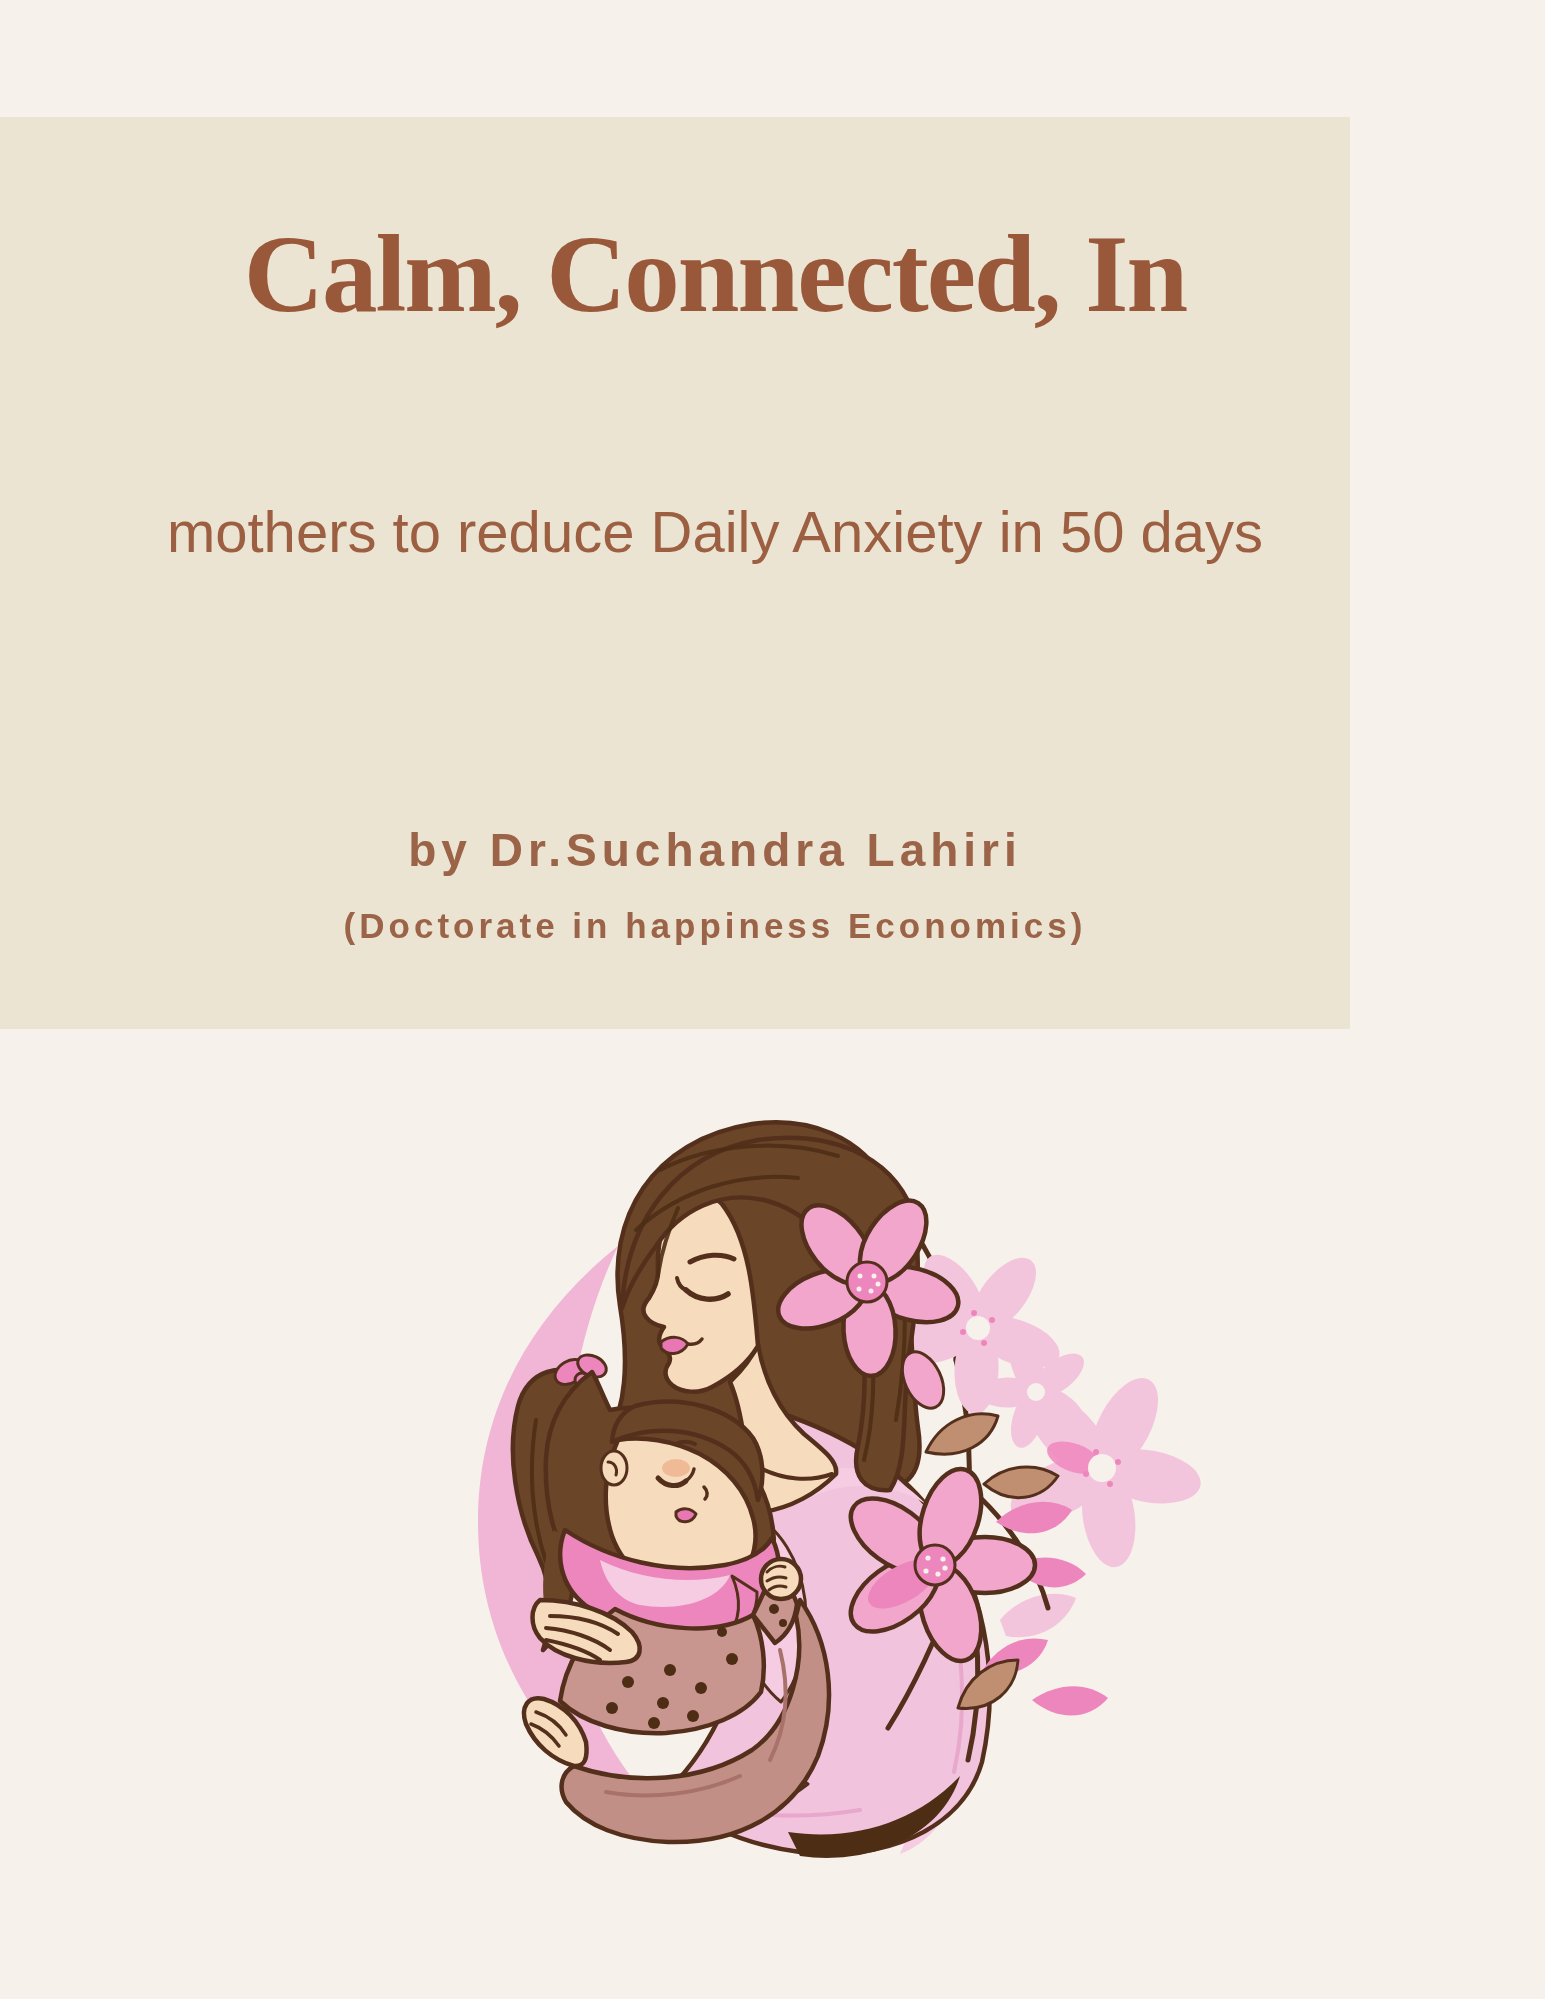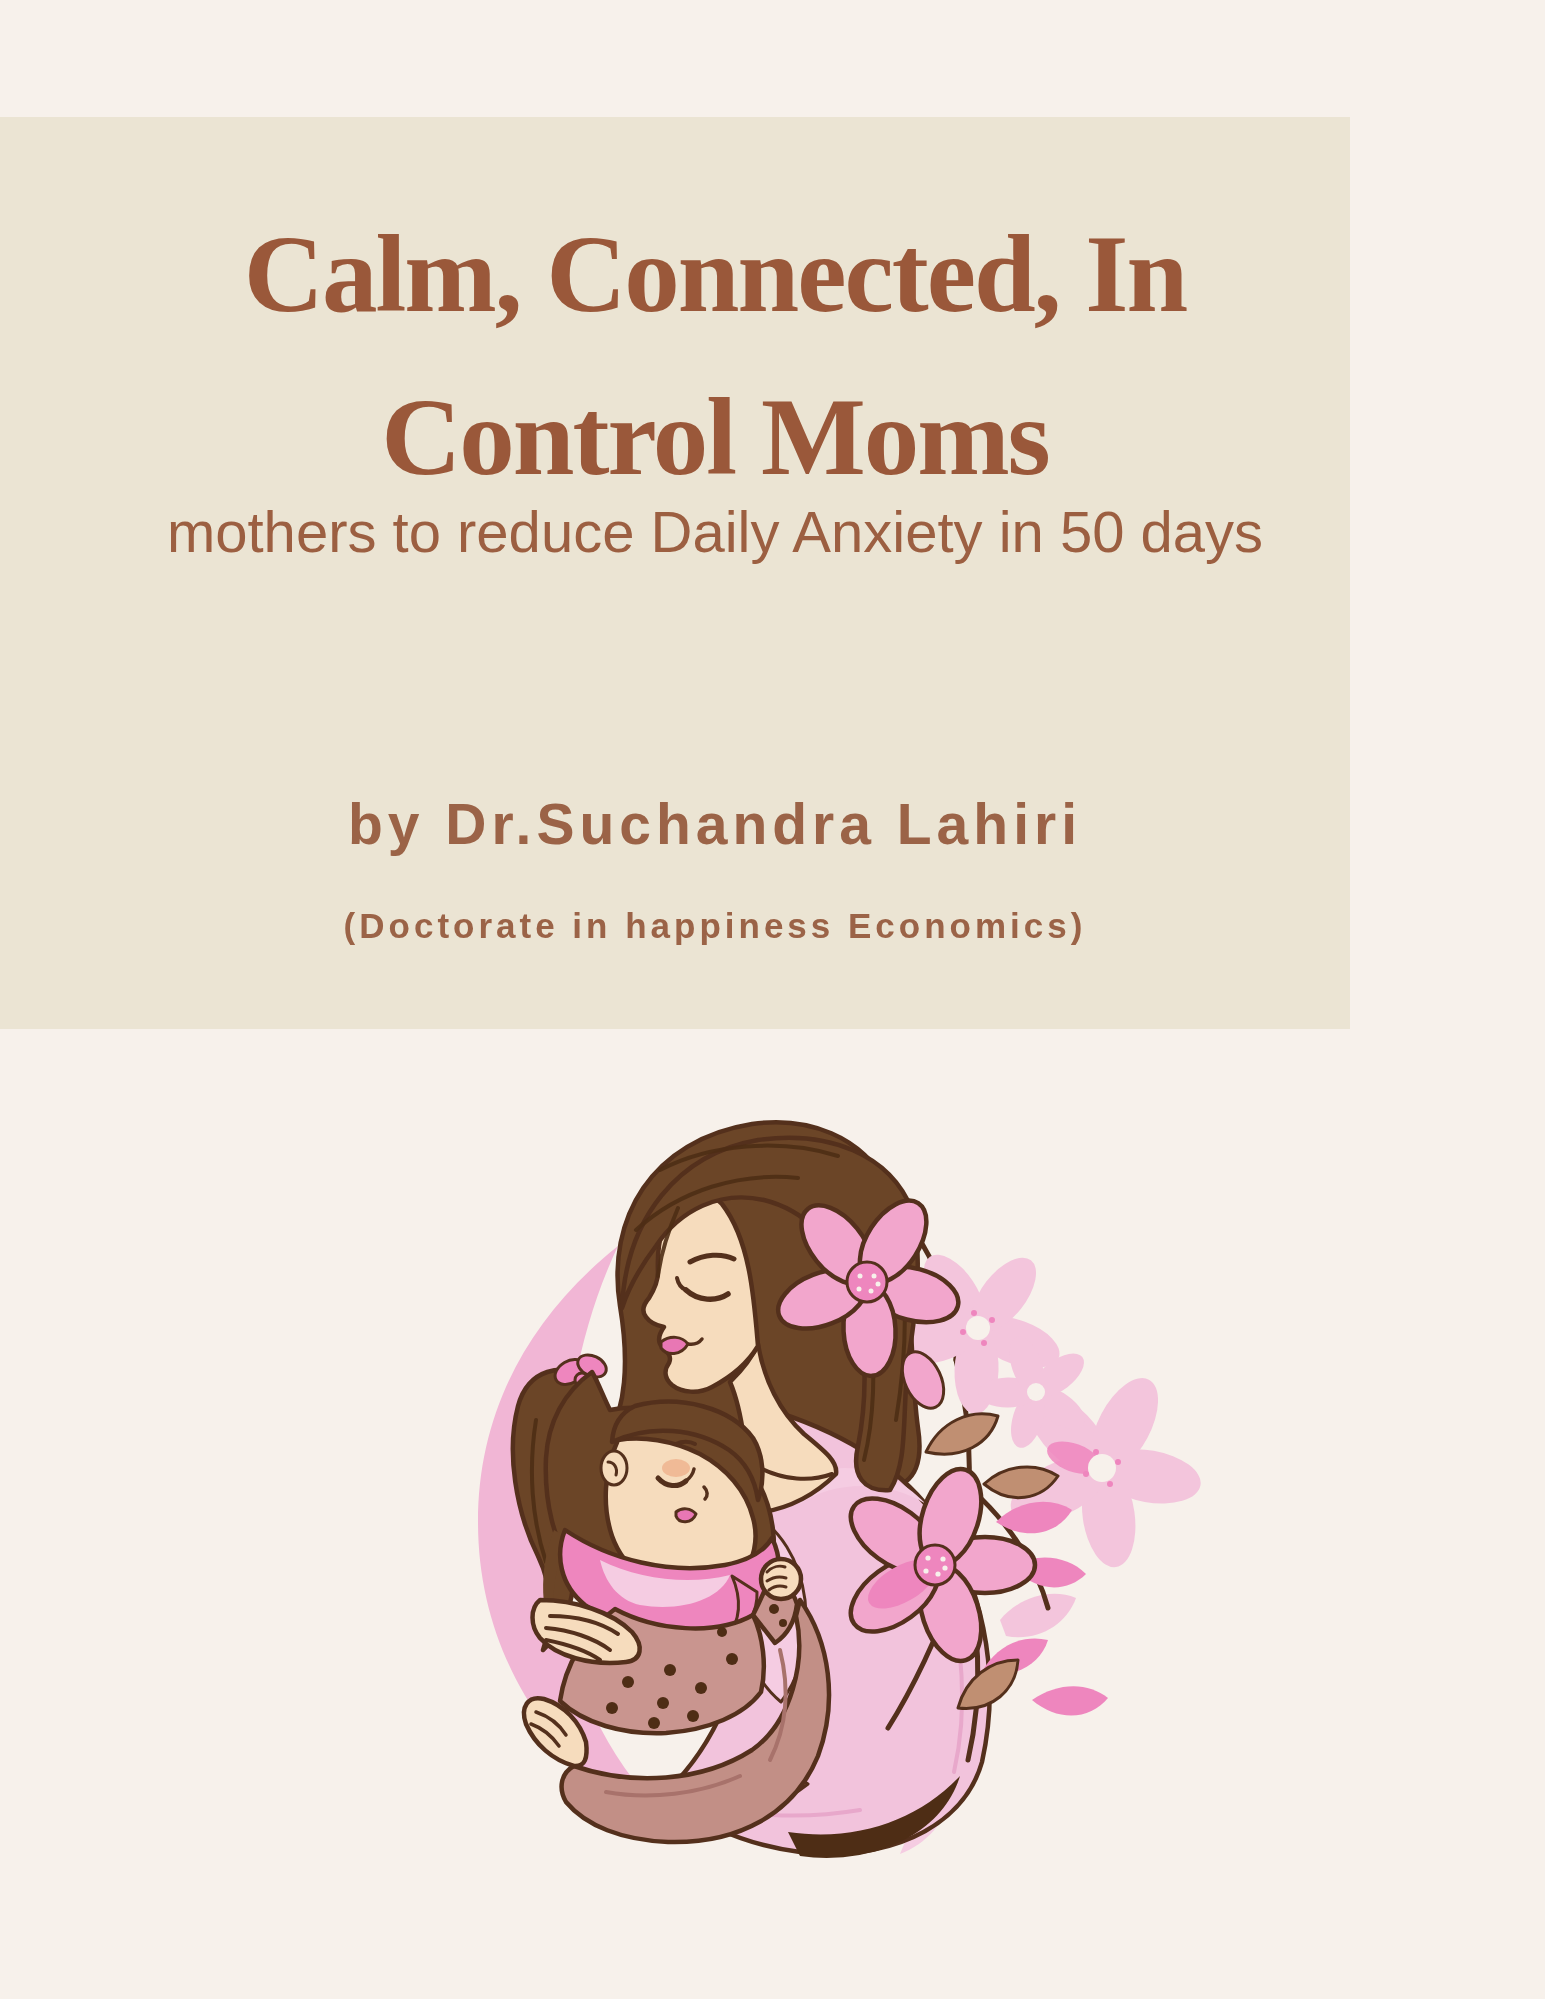--- a/index.html
+++ b/index.html
@@ -10,22 +10,22 @@
   .panel{position:absolute;left:0;top:117px;width:100%;height:912px;
          background:var(--panel-background,#EBE4D3);}
   .text-block{position:absolute;left:60px;width:1310px;text-align:center;}
   .title{top:192px;
          font-family:"Liberation Serif",serif;font-weight:700;
          font-size:111px;line-height:1.47;letter-spacing:-2px;
          color:var(--title-text,#9A583A);}
   .subtitle{top:490px;
             font-size:58px;line-height:1.45;font-weight:400;
             color:var(--subtitle-text,#9C5F41);}
-  .byline{top:791px;
-          font-size:57px;font-weight:700;letter-spacing:5px;
+  .byline{top:823px;
+          font-size:46px;font-weight:700;letter-spacing:5px;
           color:var(--byline-text,#9B6347);}
   .credential{top:906px;
               font-size:35px;font-weight:700;letter-spacing:4px;
               color:var(--byline-text,#9B6347);}
   .illustration{position:absolute;left:360px;top:1060px;width:860px;height:820px;}
 
   
   .o{stroke:var(--ill-outline,#54301C);stroke-width:4.5;stroke-linecap:round;stroke-linejoin:round;}
   .o3{stroke:var(--ill-outline,#54301C);stroke-width:3;stroke-linecap:round;stroke-linejoin:round;}
   .nf{fill:none;}
@@ -49,21 +49,20 @@
 </style>
 </head>
 <body>
 
 <div id="page">
 
   <div class="panel"></div>
 
   <div class="text-block title">
     <div>Calm, Connected, In</div>
-    <div>Control Moms</div>
   </div>
 
   <div class="text-block subtitle">
     <div>mothers to reduce Daily Anxiety in 50 days</div>
   </div>
 
   <div class="text-block byline">by Dr.Suchandra Lahiri</div>
 
   <div class="text-block credential">(Doctorate in happiness Economics)</div>
 

